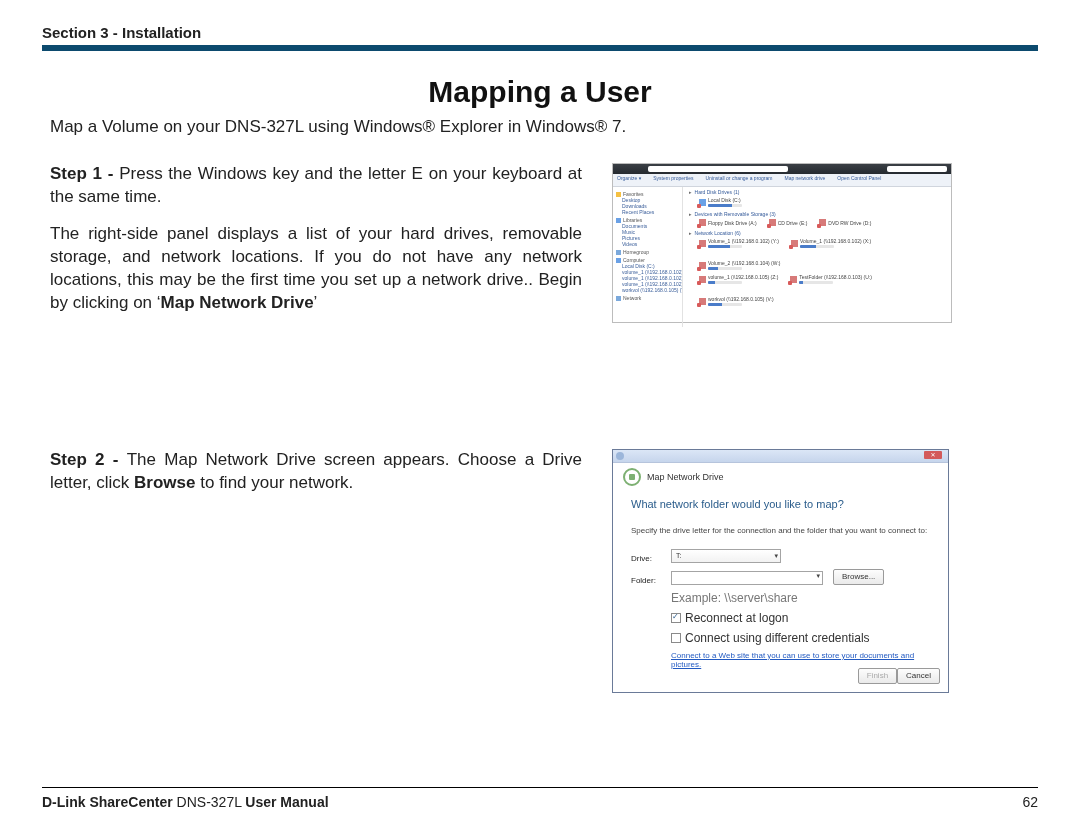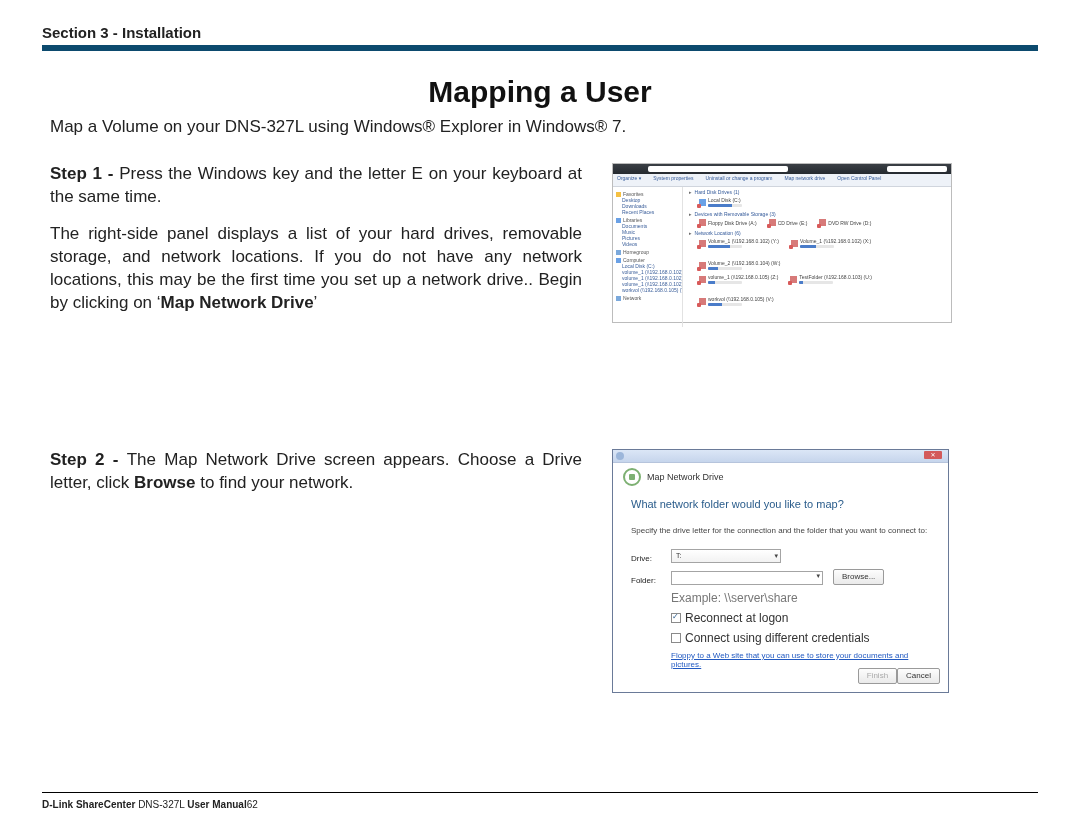--- a/index.html
+++ b/index.html
@@ -190,22 +190,22 @@
   .mapdlg-btns {
     position: absolute; right: 8px; bottom: 8px; display: flex; gap: 0;
   }
 
   
   .footer {
     position: absolute;
     left: 42px; right: 42px; bottom: 24px;
     border-top: 1px solid #000;
     padding-top: 6px;
-    display: flex; 
-    font-size: 10px;
+    display: flex; justify-content: space-between;
+    font-size: 14px;
     color: #222;
   }
   .footer .fl b { font-weight: 700; }
 </style>
 </head>
 <body>
 
 <div class="page">
   <div class="section-header">Section 3 - Installation</div>
 
@@ -399,21 +399,21 @@
         </div>
         <div class="chk-row" style="margin-top:2px;color:#777;">Example: \\server\share</div>
         <div class="chk-row">
           <span class="chk checked"></span>
           <span>Reconnect at logon</span>
         </div>
         <div class="chk-row">
           <span class="chk"></span>
           <span>Connect using different credentials</span>
         </div>
-        <div class="linktxt">Floppy to a Web site that you can use to store your documents and pictures.</div>
+        <div class="linktxt">Connect to a Web site that you can use to store your documents and pictures.</div>
       </div>
       <div class="mapdlg-btns">
         <div class="btn disabled">Finish</div>
         <div class="btn">Cancel</div>
       </div>
     </div>
   </div>
 </div>
 
 <div class="footer">

